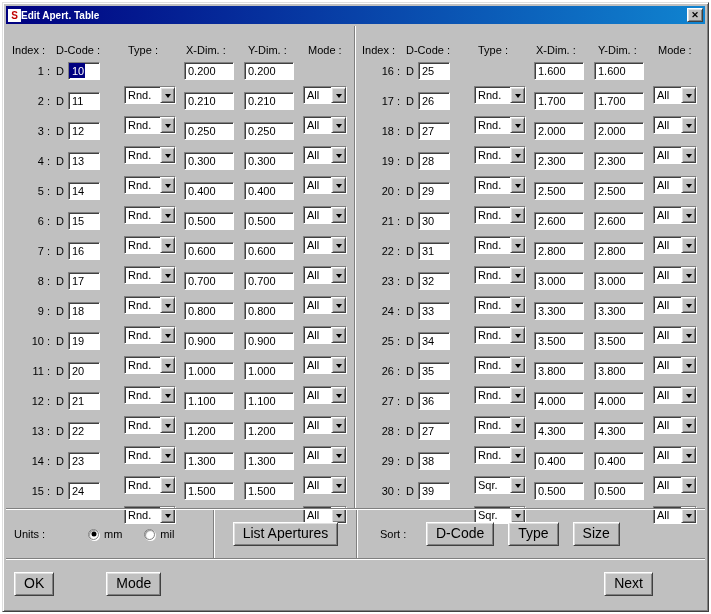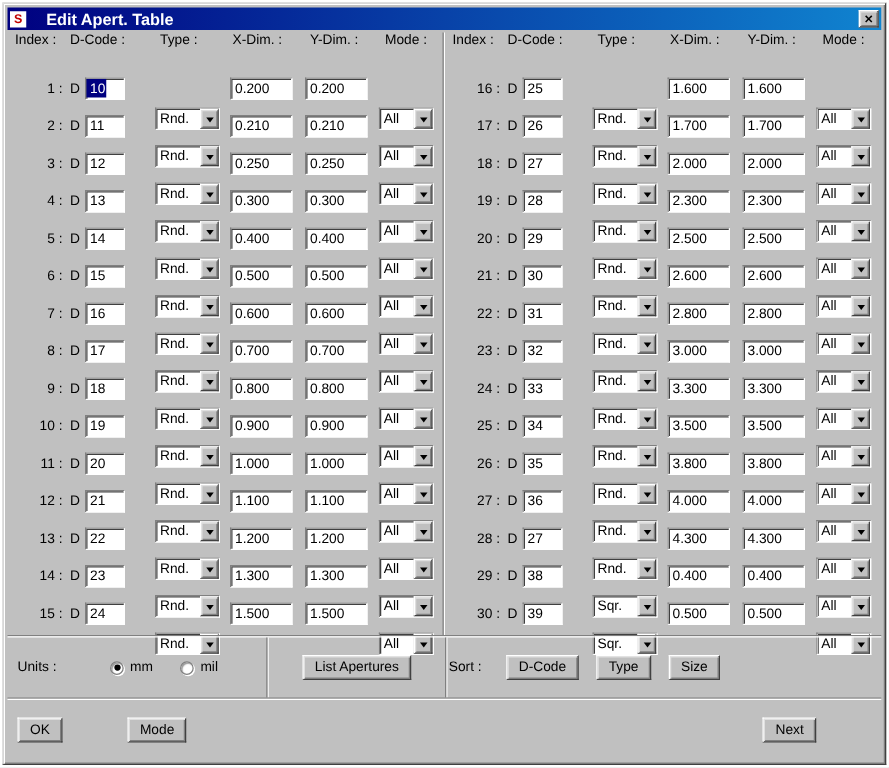--- a/index.html
+++ b/index.html
@@ -21,38 +21,38 @@
     height:18px; flex:0 0 18px;
     background:linear-gradient(to right,#000080,#1084d0);
     display:flex; align-items:center;
     padding:0 2px; margin-bottom:2px;
   }
   .titleicon {
     width:13px; height:13px; background:#fff; color:#c00000;
     font-weight:bold; font-size:10px; line-height:13px; text-align:center;
     flex:0 0 13px;
   }
-  .title { color:#fff; font-weight:bold; font-size:13px; margin-left:16px; flex:1; white-space:nowrap; overflow:hidden; }
+  .title { color:#fff; font-weight:bold; font-size:10px; margin-left:0; flex:1; white-space:nowrap; overflow:hidden; }
   .closebtn {
     width:16px; height:14px; flex:0 0 16px;
     background:#c0c0c0;
     border:1px solid; border-color:#fff #404040 #404040 #fff;
     box-shadow: inset 1px 1px 0 #dfdfdf, inset -1px -1px 0 #808080;
     display:flex; align-items:center; justify-content:center;
     font-size:9px; font-weight:bold; line-height:1; padding:0;
     font-family:"Liberation Sans", sans-serif;
   }
 
   
   .tables { display:flex; flex:0 0 482px; }
   .half { width:348px; padding-left:6px; }
   .half.right { width:349px; }
   .vgroove { width:2px; border-left:1px solid #808080; border-right:1px solid #fff; align-self:stretch; }
 
-  .hdr { height:30px; display:flex; align-items:flex-start; white-space:nowrap; }
+  .hdr { height:30px; display:flex; align-items:flex-end; white-space:nowrap; }
   .h1 { width:44px; } .h2 { width:72px; } .h3 { width:58px; }
   .h4 { width:62px; } .h5 { width:60px; } .h6 { width:44px; }
 
   .row { height:30px; display:flex; align-items:center; white-space:nowrap; }
   .c-index { width:38px; text-align:right; }
   .c-d { width:12px; margin-left:2px; text-align:right; }
   .c-dcode { width:32px; margin-left:4px; }
   .c-type { width:52px; margin-left:24px; }
   .c-x { width:50px; margin-left:8px; }
   .c-y { width:50px; margin-left:10px; }
@@ -83,42 +83,42 @@
   .arr { width:0; height:0; border-left:3px solid transparent; border-right:3px solid transparent; border-top:4px solid #000; margin-top:1px; }
 
   
   .hgroove { height:2px; flex:0 0 2px; border-top:1px solid #808080; border-bottom:1px solid #fff; }
 
   
   .footer { flex:0 0 48px; display:flex; align-items:stretch; }
   .units-sec { width:207px; display:flex; align-items:center; padding-left:8px; }
   .units-label { width:74px; }
   .list-sec { width:141px; display:flex; align-items:center; justify-content:center; }
-  .sort-sec { flex:1; display:flex; align-items:center; padding-left:1px; }
+  .sort-sec { flex:1; display:flex; align-items:center; padding-left:22px; }
   .sort-label { width:46px; }
 
   .radio-pair { display:flex; align-items:center; margin-right:22px;justify-content:space-between; }
   .radio {
     width:11px; height:11px; border-radius:50%;
     background:#fff; border:1px solid #808080;
     box-shadow: inset 1px 1px 1px rgba(64,64,64,0.55), 1px 1px 0 #fff;
     display:inline-block; position:relative;
   }
   .radio.checked::after {
     content:""; position:absolute; left:50%; top:50%;
     width:5px; height:5px; border-radius:50%; background:#000;
     transform:translate(-50%,-50%);
   }
   .radio-label { margin-left:5px; }
 
   .btn {
     background:#c0c0c0; color:#000;
     border:1px solid; border-color:#fff #404040 #404040 #fff;
     box-shadow: inset 1px 1px 0 #dfdfdf, inset -1px -1px 0 #808080;
-    font-family:"Liberation Sans", sans-serif; font-size:11px;
+    font-family:"Liberation Sans", sans-serif; font-size:14px;
     padding:3px 9px; line-height:1.1; white-space:nowrap;
   }
   .sort-sec .btn { margin-right:14px; }
 
   
   .btnrow { flex:1; display:flex; align-items:center; padding:4px 8px; }
   .btn-ok { min-width:28px; }
   .btn-abort { margin-left:52px; }
   .btn-next { margin-left:auto; margin-right:44px; }
 </style>

